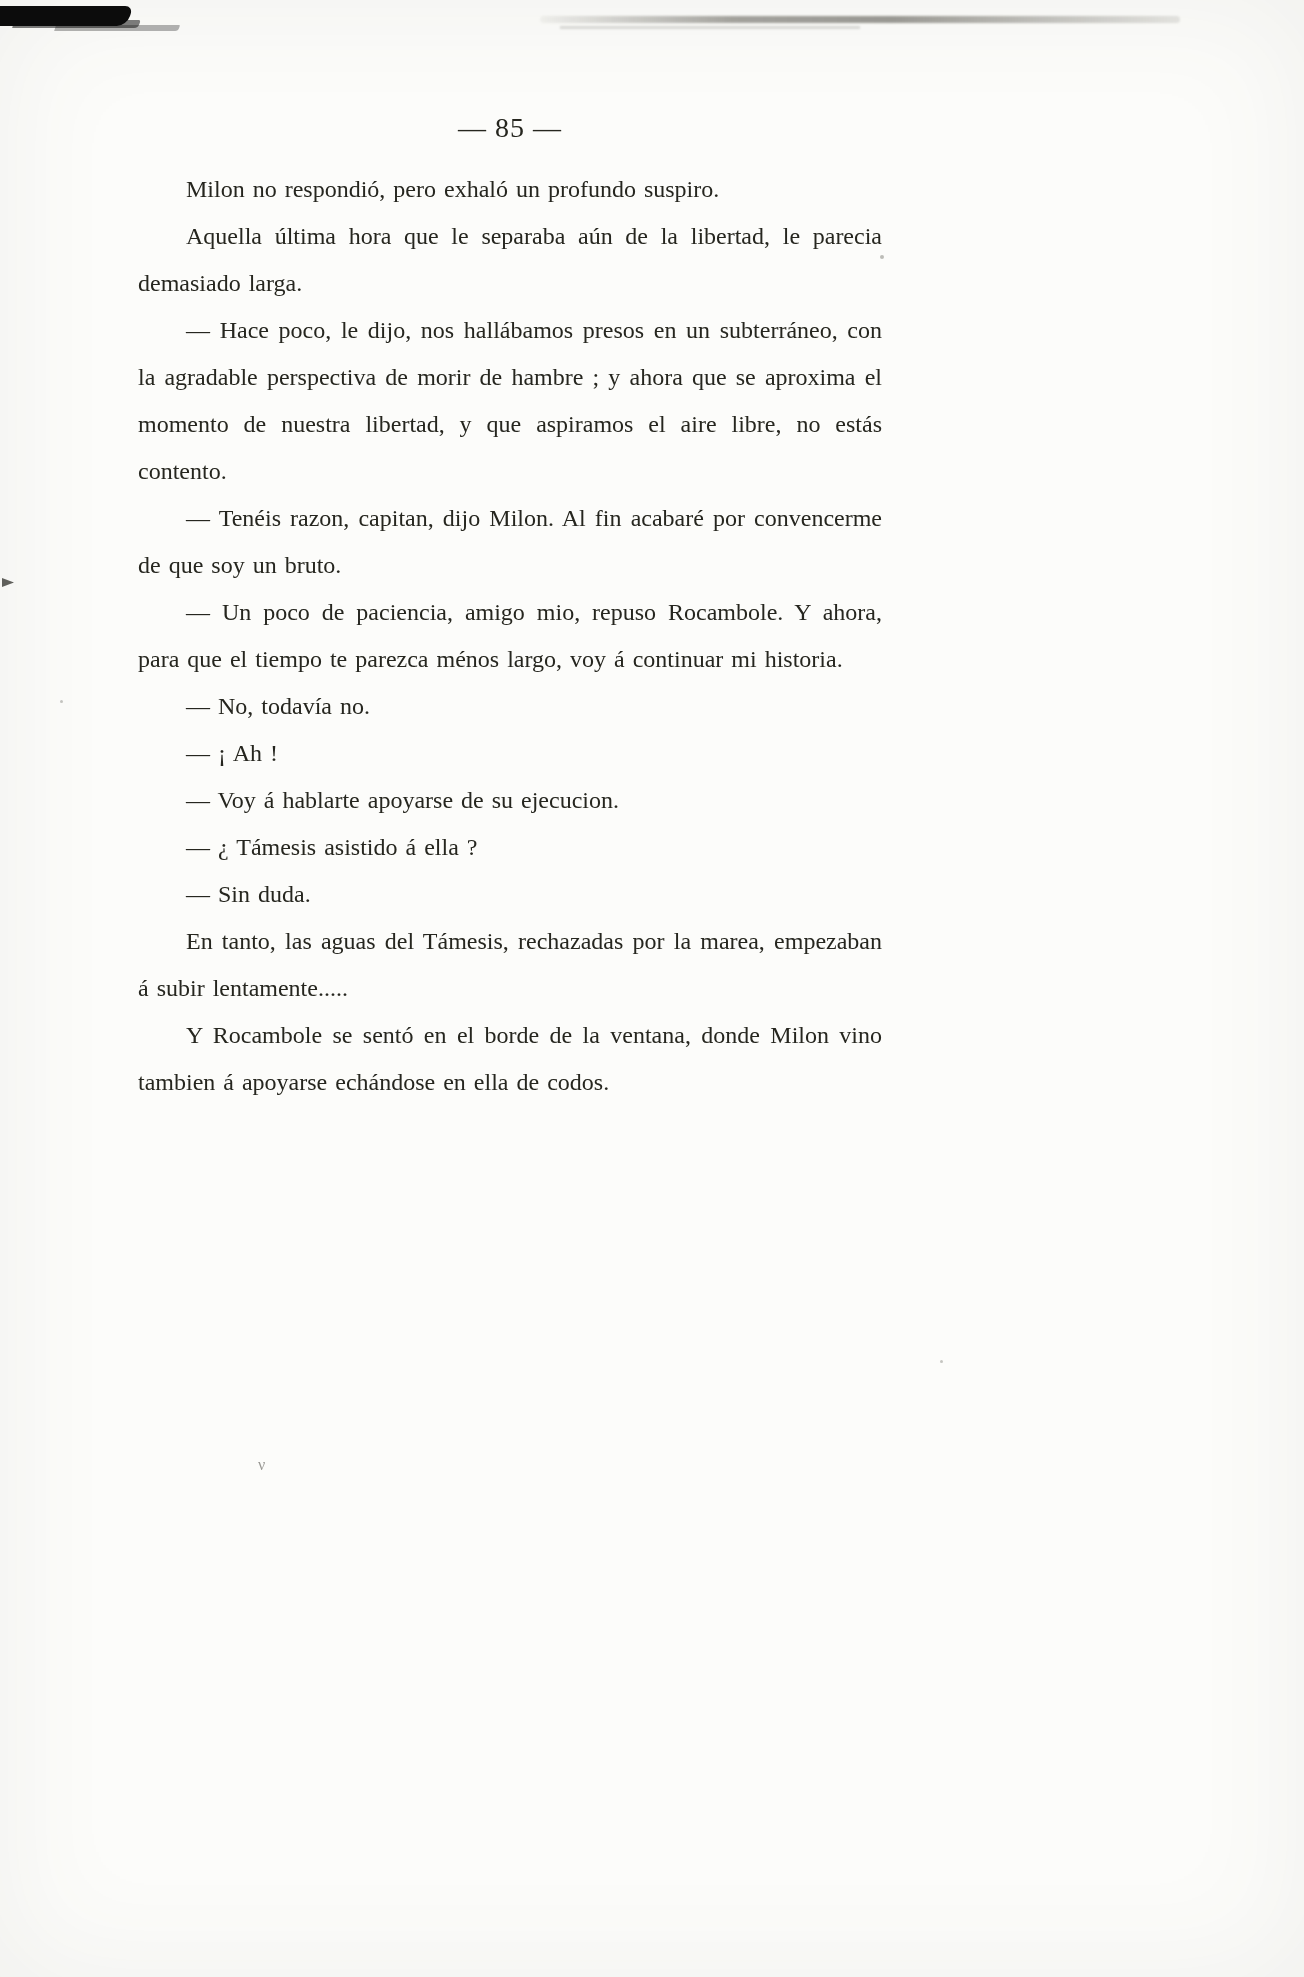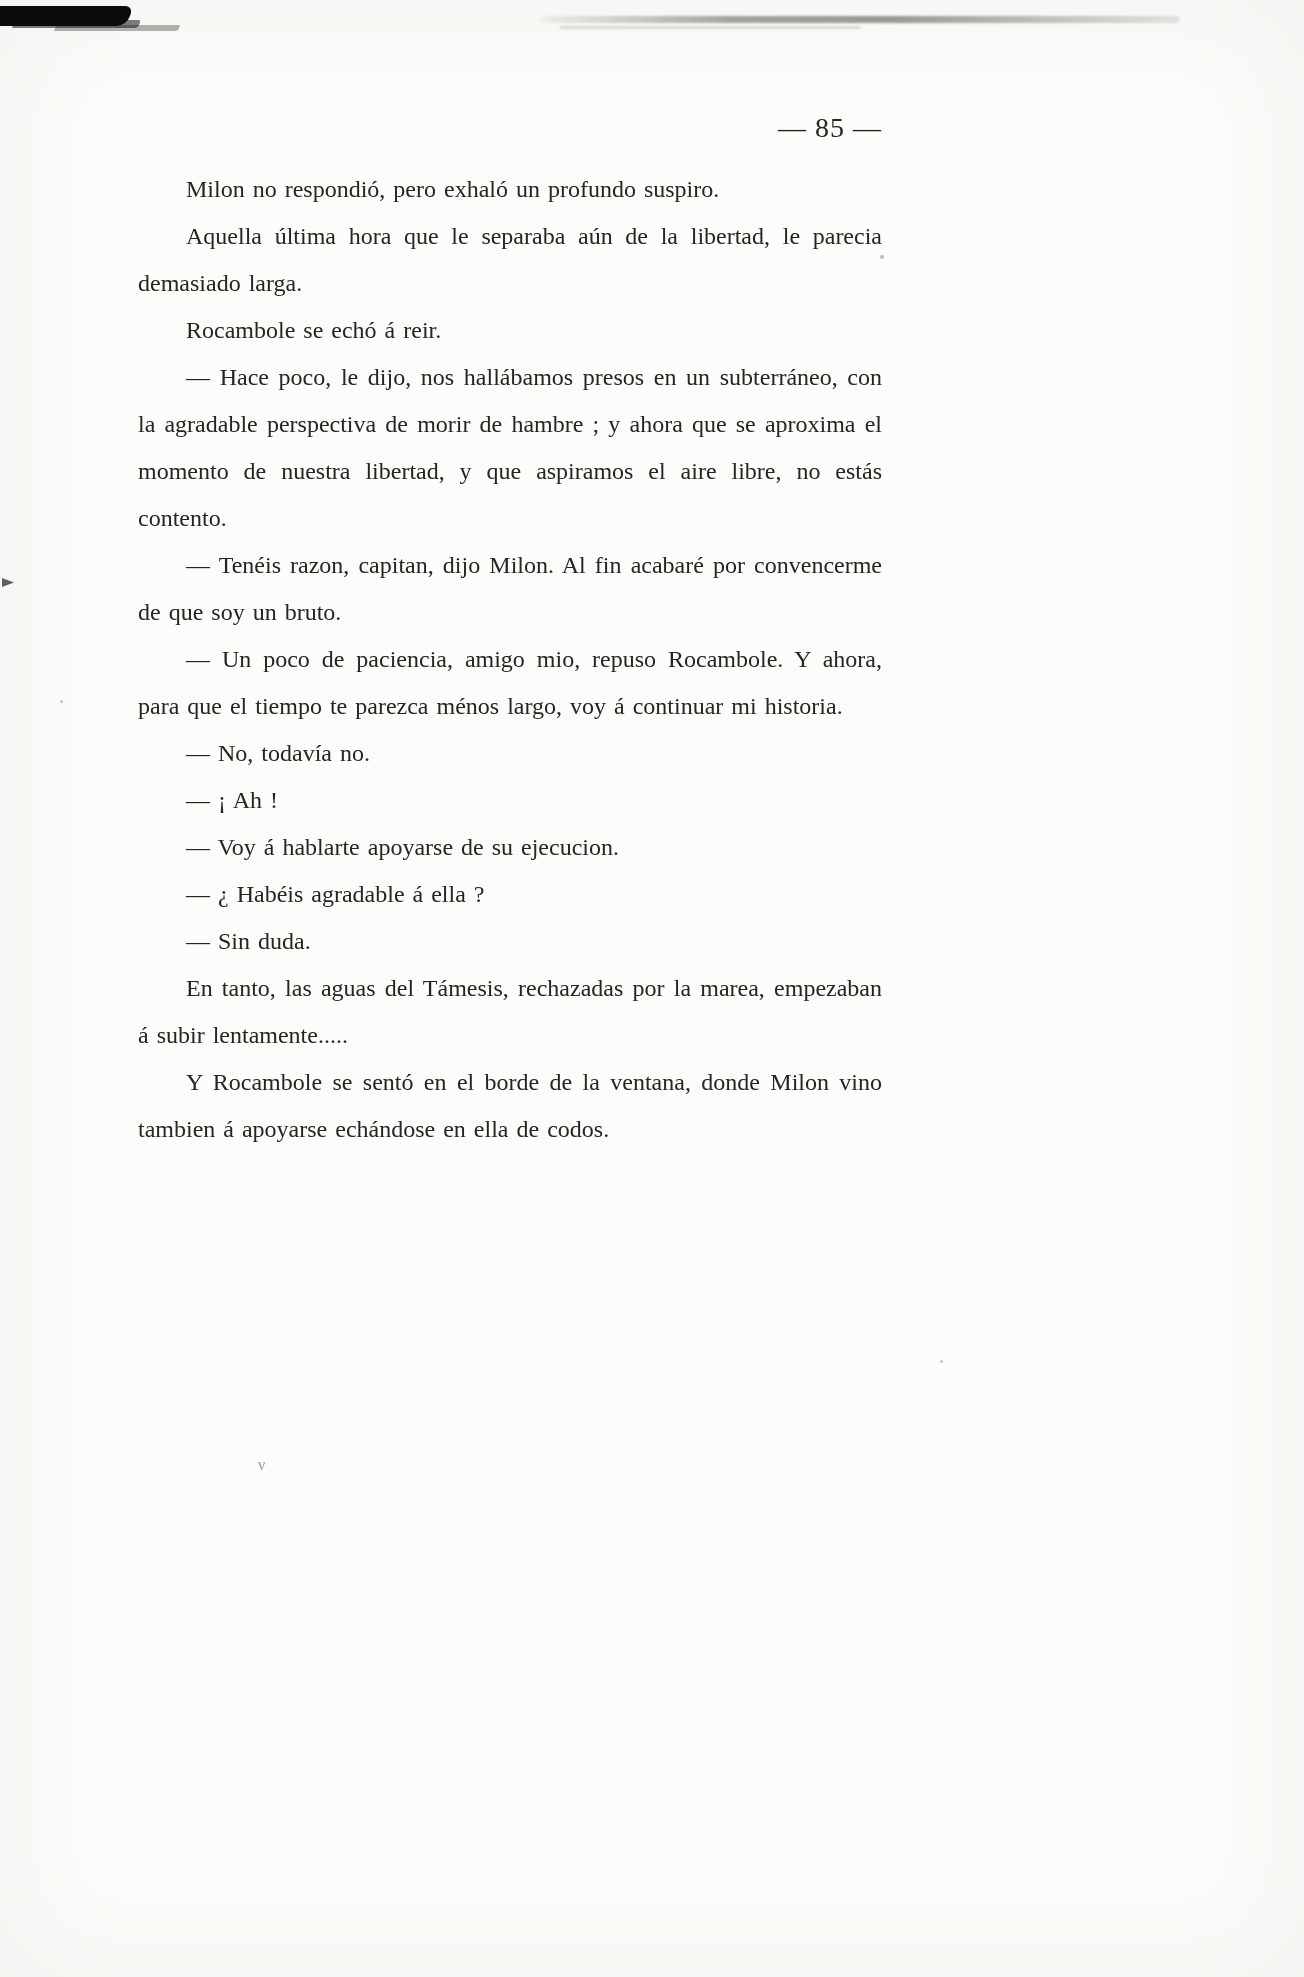--- a/index.html
+++ b/index.html
@@ -56,21 +56,21 @@
   .speck-b { left: 60px;  top: 700px; width: 3px; height: 3px; border-radius: 50%; background: rgba(70,68,60,0.3); }
   .speck-c { left: 940px; top: 1360px; width: 3px; height: 3px; border-radius: 50%; background: rgba(70,68,60,0.3); }
 
   .text-block {
     position: absolute;
     left: 138px;
     top: 112px;
     width: 744px;
   }
   .page-number {
-    text-align: right;
+    text-align: center;
     font-size: 28px;
     letter-spacing: 1px;
     margin: 0 0 22px 0;
   }
   .body-text p {
     margin: 0;
     font-size: 24px;
     line-height: 47px;
     text-align: justify;
     text-indent: 2em;
@@ -89,27 +89,26 @@
   <div class="artifact speck-bottom">ν</div>
   <div class="artifact speck-a"></div>
   <div class="artifact speck-b"></div>
   <div class="artifact speck-c"></div>
 
   <div class="text-block">
     <div class="page-number">— 85 —</div>
     <div class="body-text">
       <p>Milon no respondió, pero exhaló un profundo suspiro.</p>
       <p>Aquella última hora que le separaba aún de la libertad, le parecia demasiado larga.</p>
-      <p>Rocambole se echó á reir.</p>
       <p>— Hace poco, le dijo, nos hallábamos presos en un subterráneo, con la agradable perspectiva de morir de hambre ; y ahora que se aproxima el momento de nuestra libertad, y que aspiramos el aire libre, no estás contento.</p>
       <p>— Tenéis razon, capitan, dijo Milon. Al fin acabaré por convencerme de que soy un bruto.</p>
       <p>— Un poco de paciencia, amigo mio, repuso Rocambole. Y ahora, para que el tiempo te parezca ménos largo, voy á continuar mi historia.</p>
       <p>— No, todavía no.</p>
       <p>— ¡ Ah !</p>
       <p>— Voy á hablarte apoyarse de su ejecucion.</p>
-      <p>— ¿ Habéis agradable á ella ?</p>
+      <p>— ¿ Támesis asistido á ella ?</p>
       <p>— Sin duda.</p>
       <p>En tanto, las aguas del Támesis, rechazadas por la marea, empezaban á subir lentamente.....</p>
       <p>Y Rocambole se sentó en el borde de la ventana, donde Milon vino tambien á apoyarse echándose en ella de codos.</p>
     </div>
   </div>
 
 </div>
 
 </body></html>

